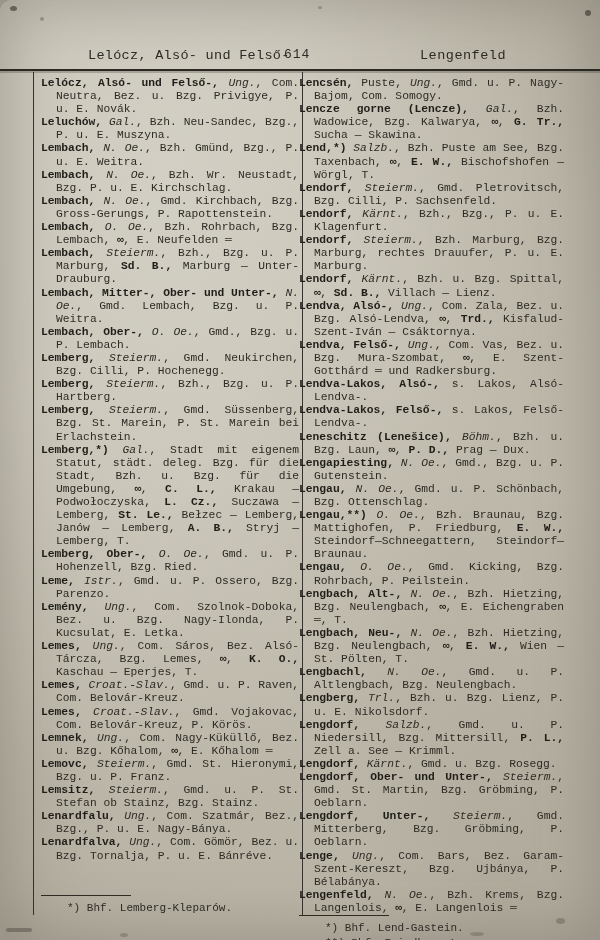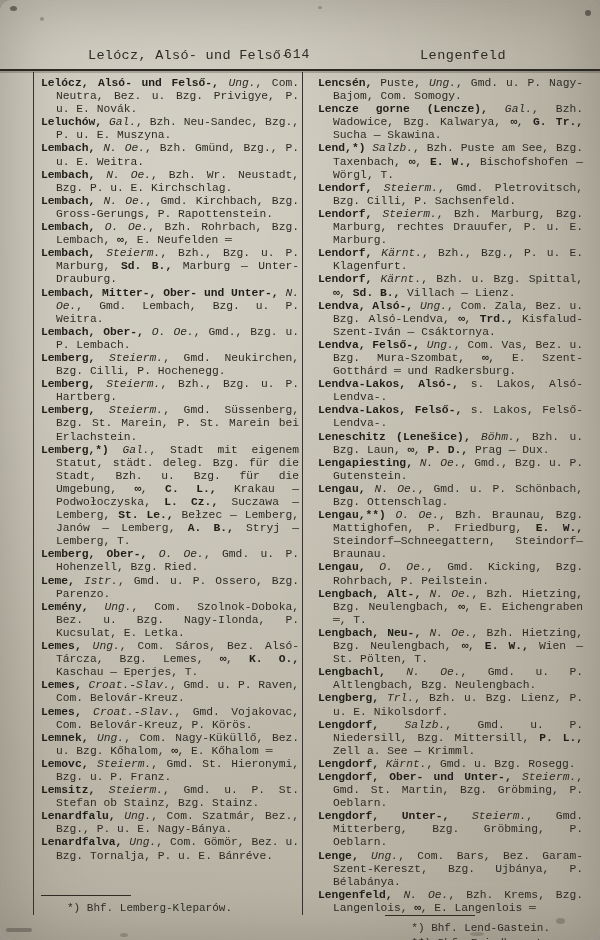--- a/index.html
+++ b/index.html
@@ -23,21 +23,21 @@
   .hdr-right{position:absolute;top:48px;left:420px;font-size:13.5px;letter-spacing:0.5px;}
   .rule-h{position:absolute;top:69px;left:0;width:600px;height:2px;background:#2b2823;
           box-shadow:0 2px 0 rgba(43,40,35,0.25);}
   
   .rule-v{position:absolute;width:1px;background:#35322b;}
   .rule-v.left{left:33px;top:72px;height:843px;}
   .rule-v.center{left:302px;top:72px;height:843px;}
   
   .col{position:absolute;top:77px;height:838px;display:flex;flex-direction:column;}
   .col.c1{left:41px;width:258px;}
-  .col.c2{left:318px;width:265px;align-items:flex-end;}
+  .col.c2{left:299px;width:265px;}
   .entry{
     margin:0;padding-left:15px;text-indent:-15px;
     font-size:11.3px;line-height:13.1px;text-align:justify;
   }
   .entry .b{font-weight:bold;color:#201e19;}
   .entry .i{font-style:italic;}
   .posthorn{font-weight:bold;color:#201e19;letter-spacing:-0.5px;}
   .fn-block{margin-top:auto;}
   .fn-sep{width:90px;border-top:1.2px solid #2e2b25;margin:0 0 5px 0;}
   .footnote{margin:0;padding-left:26px;font-size:11px;line-height:14.5px;}
@@ -99,22 +99,22 @@
         </div>
     </div>
   </div>
 
   <div class="col c2">
     <div>
         <p class="entry"><span class="b">Lencsén,</span><span class="n"> Puste, </span><span class="i">Ung.</span><span class="n">, Gmd. u. P. Nagy-Bajom, Com. Somogy.</span></p>
         <p class="entry"><span class="b">Lencze gorne (Lencze),</span><span class="i"> Gal.</span><span class="n">, Bzh. Wadowice, Bzg. Kalwarya, </span><span class="posthorn">∞</span><span class="n">, </span><span class="b">G. Tr.,</span><span class="n"> Sucha — Skawina.</span></p>
         <p class="entry"><span class="b">Lend,*)</span><span class="i"> Salzb.</span><span class="n">, Bzh. Puste am See, Bzg. Taxenbach, </span><span class="posthorn">∞</span><span class="n">, </span><span class="b">E. W.,</span><span class="n"> Bischofshofen — Wörgl, T.</span></p>
         <p class="entry"><span class="b">Lendorf,</span><span class="i"> Steierm.</span><span class="n">, Gmd. Pletrovitsch, Bzg. Cilli, P. Sachsenfeld.</span></p>
+        <p class="entry"><span class="b">Lendorf,</span><span class="i"> Kärnt.</span><span class="n">, Bzh., Bzg., P. u. E. Klagenfurt.</span></p>
         <p class="entry"><span class="b">Lendorf,</span><span class="i"> Steierm.</span><span class="n">, Bzh. Marburg, Bzg. Marburg, rechtes Drauufer, P. u. E. Marburg.</span></p>
-        <p class="entry"><span class="b">Lendorf,</span><span class="i"> Kärnt.</span><span class="n">, Bzh., Bzg., P. u. E. Klagenfurt.</span></p>
         <p class="entry"><span class="b">Lendorf,</span><span class="i"> Kärnt.</span><span class="n">, Bzh. u. Bzg. Spittal, </span><span class="posthorn">∞</span><span class="n">, </span><span class="b">Sd. B.,</span><span class="n"> Villach — Lienz.</span></p>
         <p class="entry"><span class="b">Lendva, Alsó-,</span><span class="i"> Ung.</span><span class="n">, Com. Zala, Bez. u. Bzg. Alsó-Lendva, </span><span class="posthorn">∞</span><span class="n">, </span><span class="b">Trd.,</span><span class="n"> Kisfalud-Szent-Iván — Csáktornya.</span></p>
         <p class="entry"><span class="b">Lendva, Felső-,</span><span class="i"> Ung.</span><span class="n">, Com. Vas, Bez. u. Bzg. Mura-Szombat, </span><span class="posthorn">∞</span><span class="n">, E. Szent-Gotthárd ═ und Radkersburg.</span></p>
         <p class="entry"><span class="b">Lendva-Lakos, Alsó-,</span><span class="n"> s. Lakos, Alsó-Lendva-.</span></p>
         <p class="entry"><span class="b">Lendva-Lakos, Felső-,</span><span class="n"> s. Lakos, Felső-Lendva-.</span></p>
         <p class="entry"><span class="b">Leneschitz (Lenešice),</span><span class="i"> Böhm.</span><span class="n">, Bzh. u. Bzg. Laun, </span><span class="posthorn">∞</span><span class="n">, </span><span class="b">P. D.,</span><span class="n"> Prag — Dux.</span></p>
         <p class="entry"><span class="b">Lengapiesting,</span><span class="i"> N. Oe.</span><span class="n">, Gmd., Bzg. u. P. Gutenstein.</span></p>
         <p class="entry"><span class="b">Lengau,</span><span class="i"> N. Oe.</span><span class="n">, Gmd. u. P. Schönbach, Bzg. Ottenschlag.</span></p>
         <p class="entry"><span class="b">Lengau,**)</span><span class="i"> O. Oe.</span><span class="n">, Bzh. Braunau, Bzg. Mattighofen, P. Friedburg, </span><span class="b">E. W.,</span><span class="n"> Steindorf—Schneegattern, Steindorf—Braunau.</span></p>
         <p class="entry"><span class="b">Lengau,</span><span class="i"> O. Oe.</span><span class="n">, Gmd. Kicking, Bzg. Rohrbach, P. Peilstein.</span></p>

